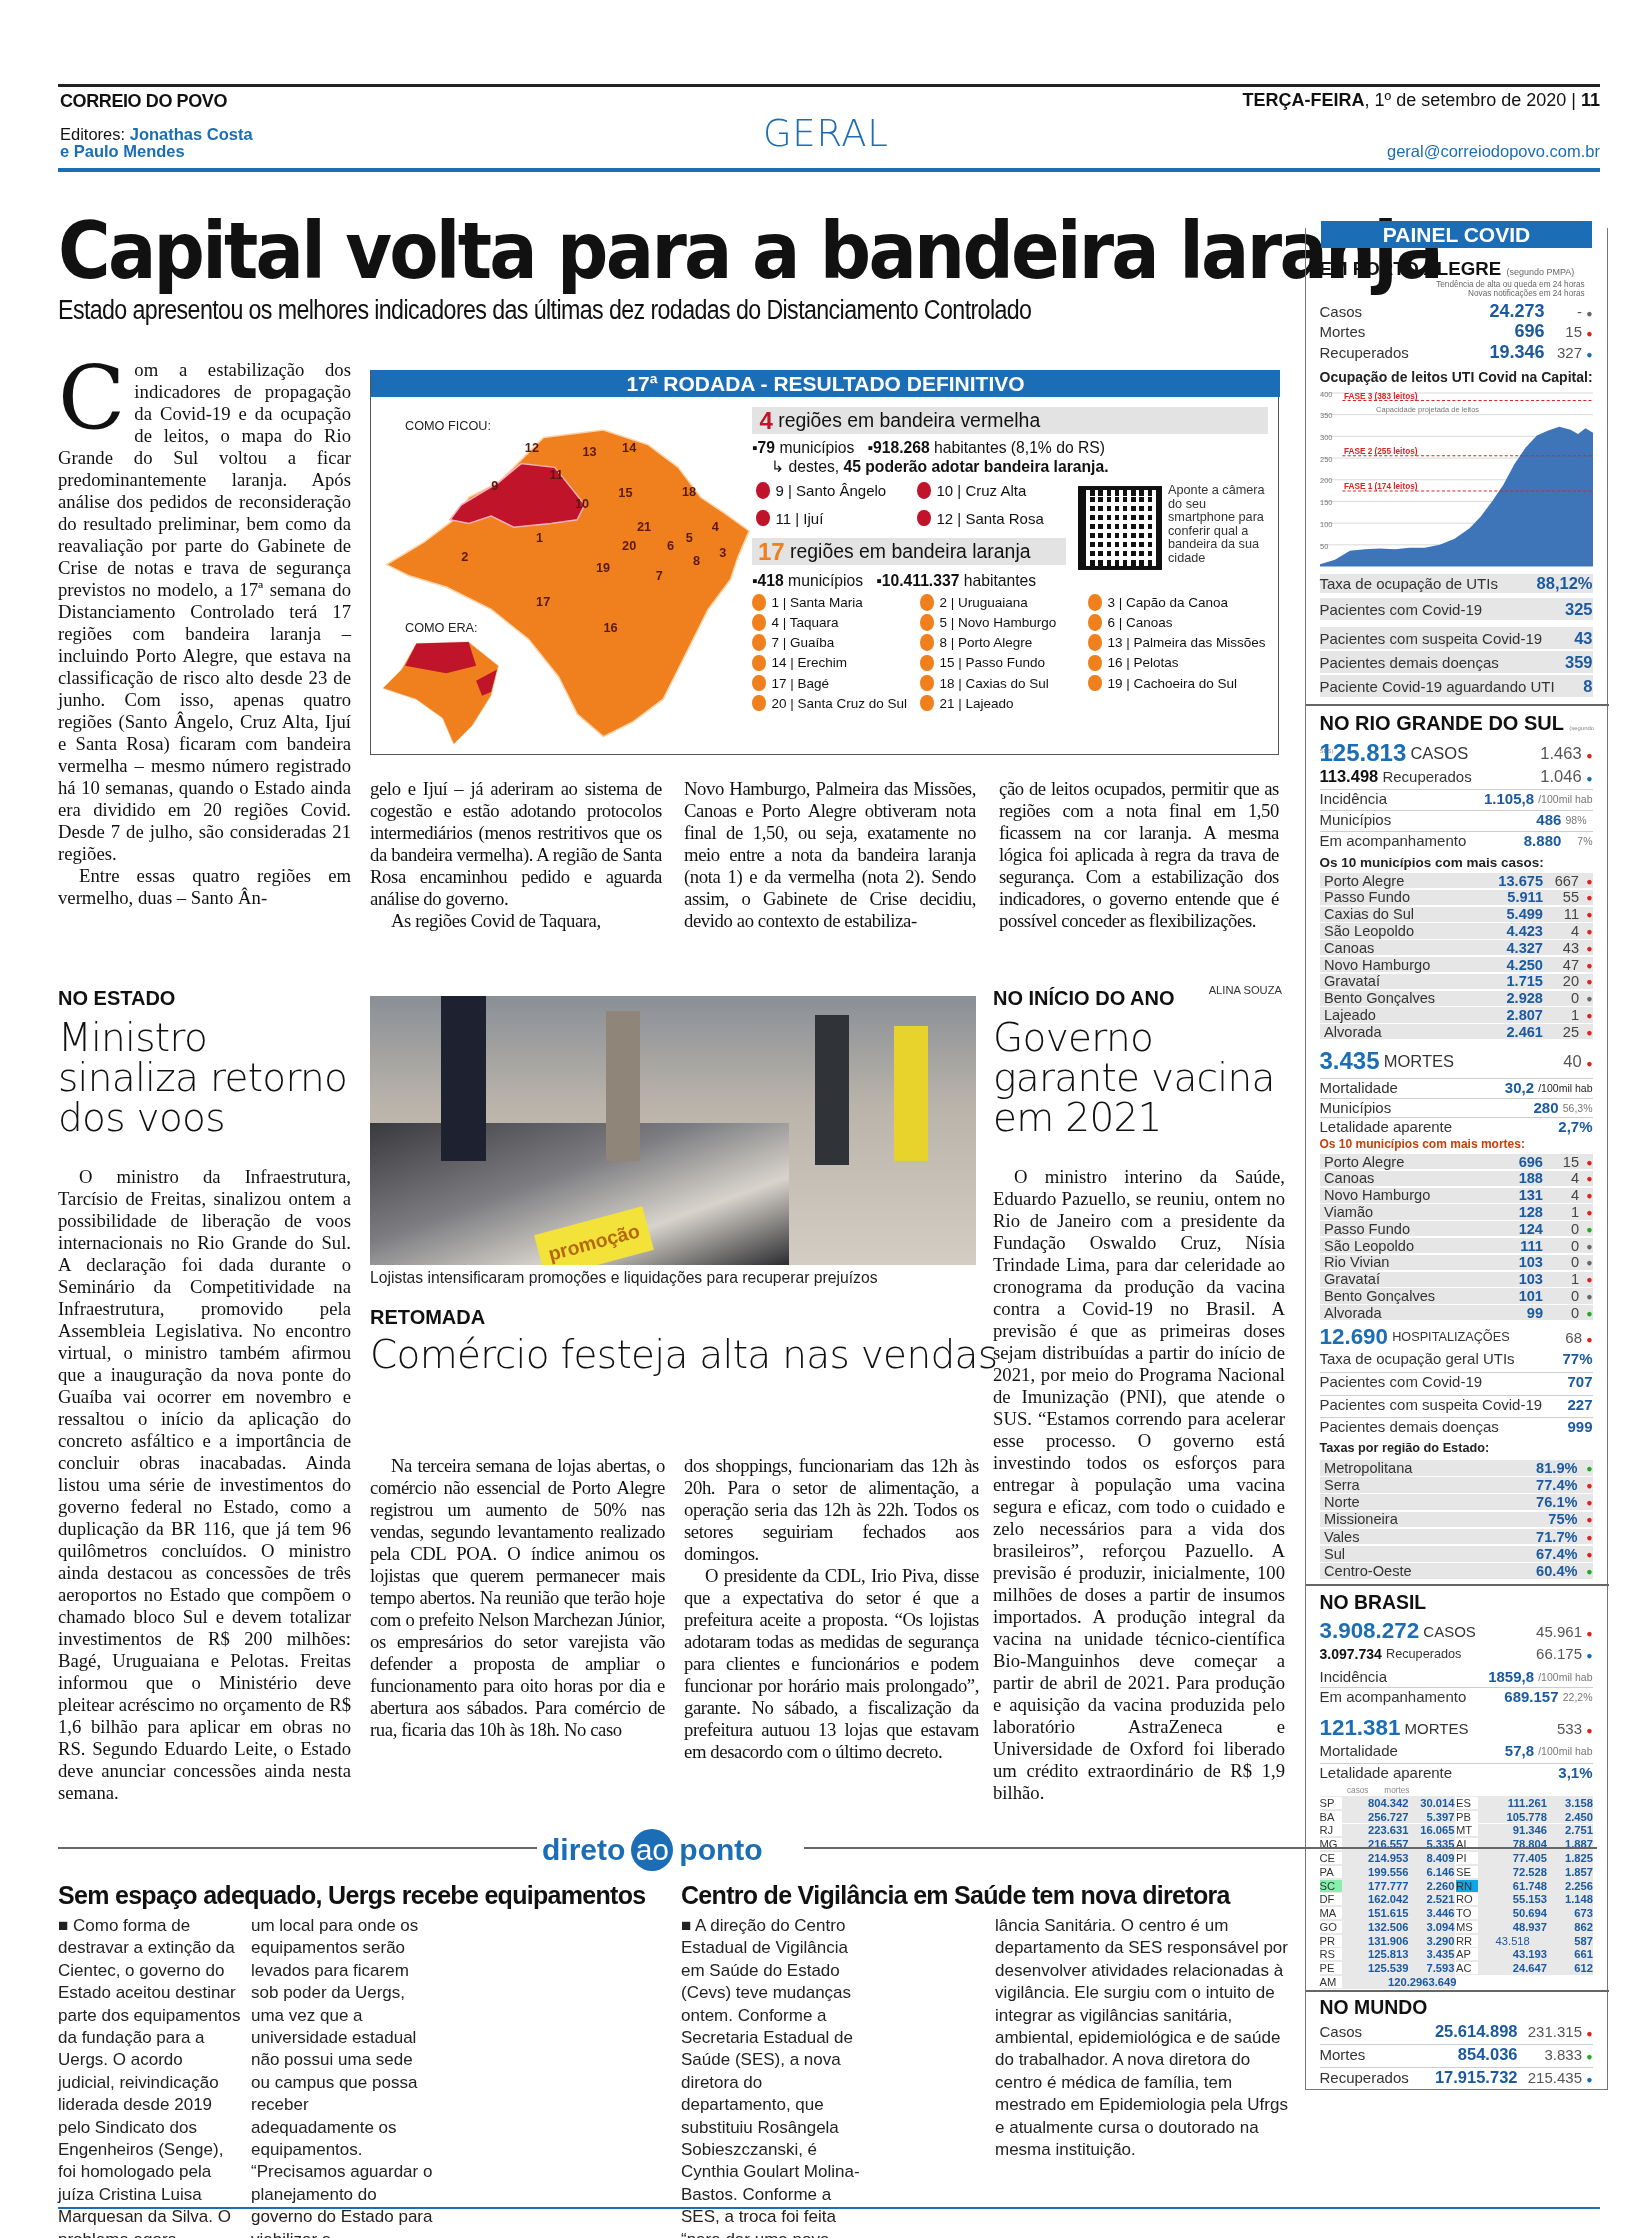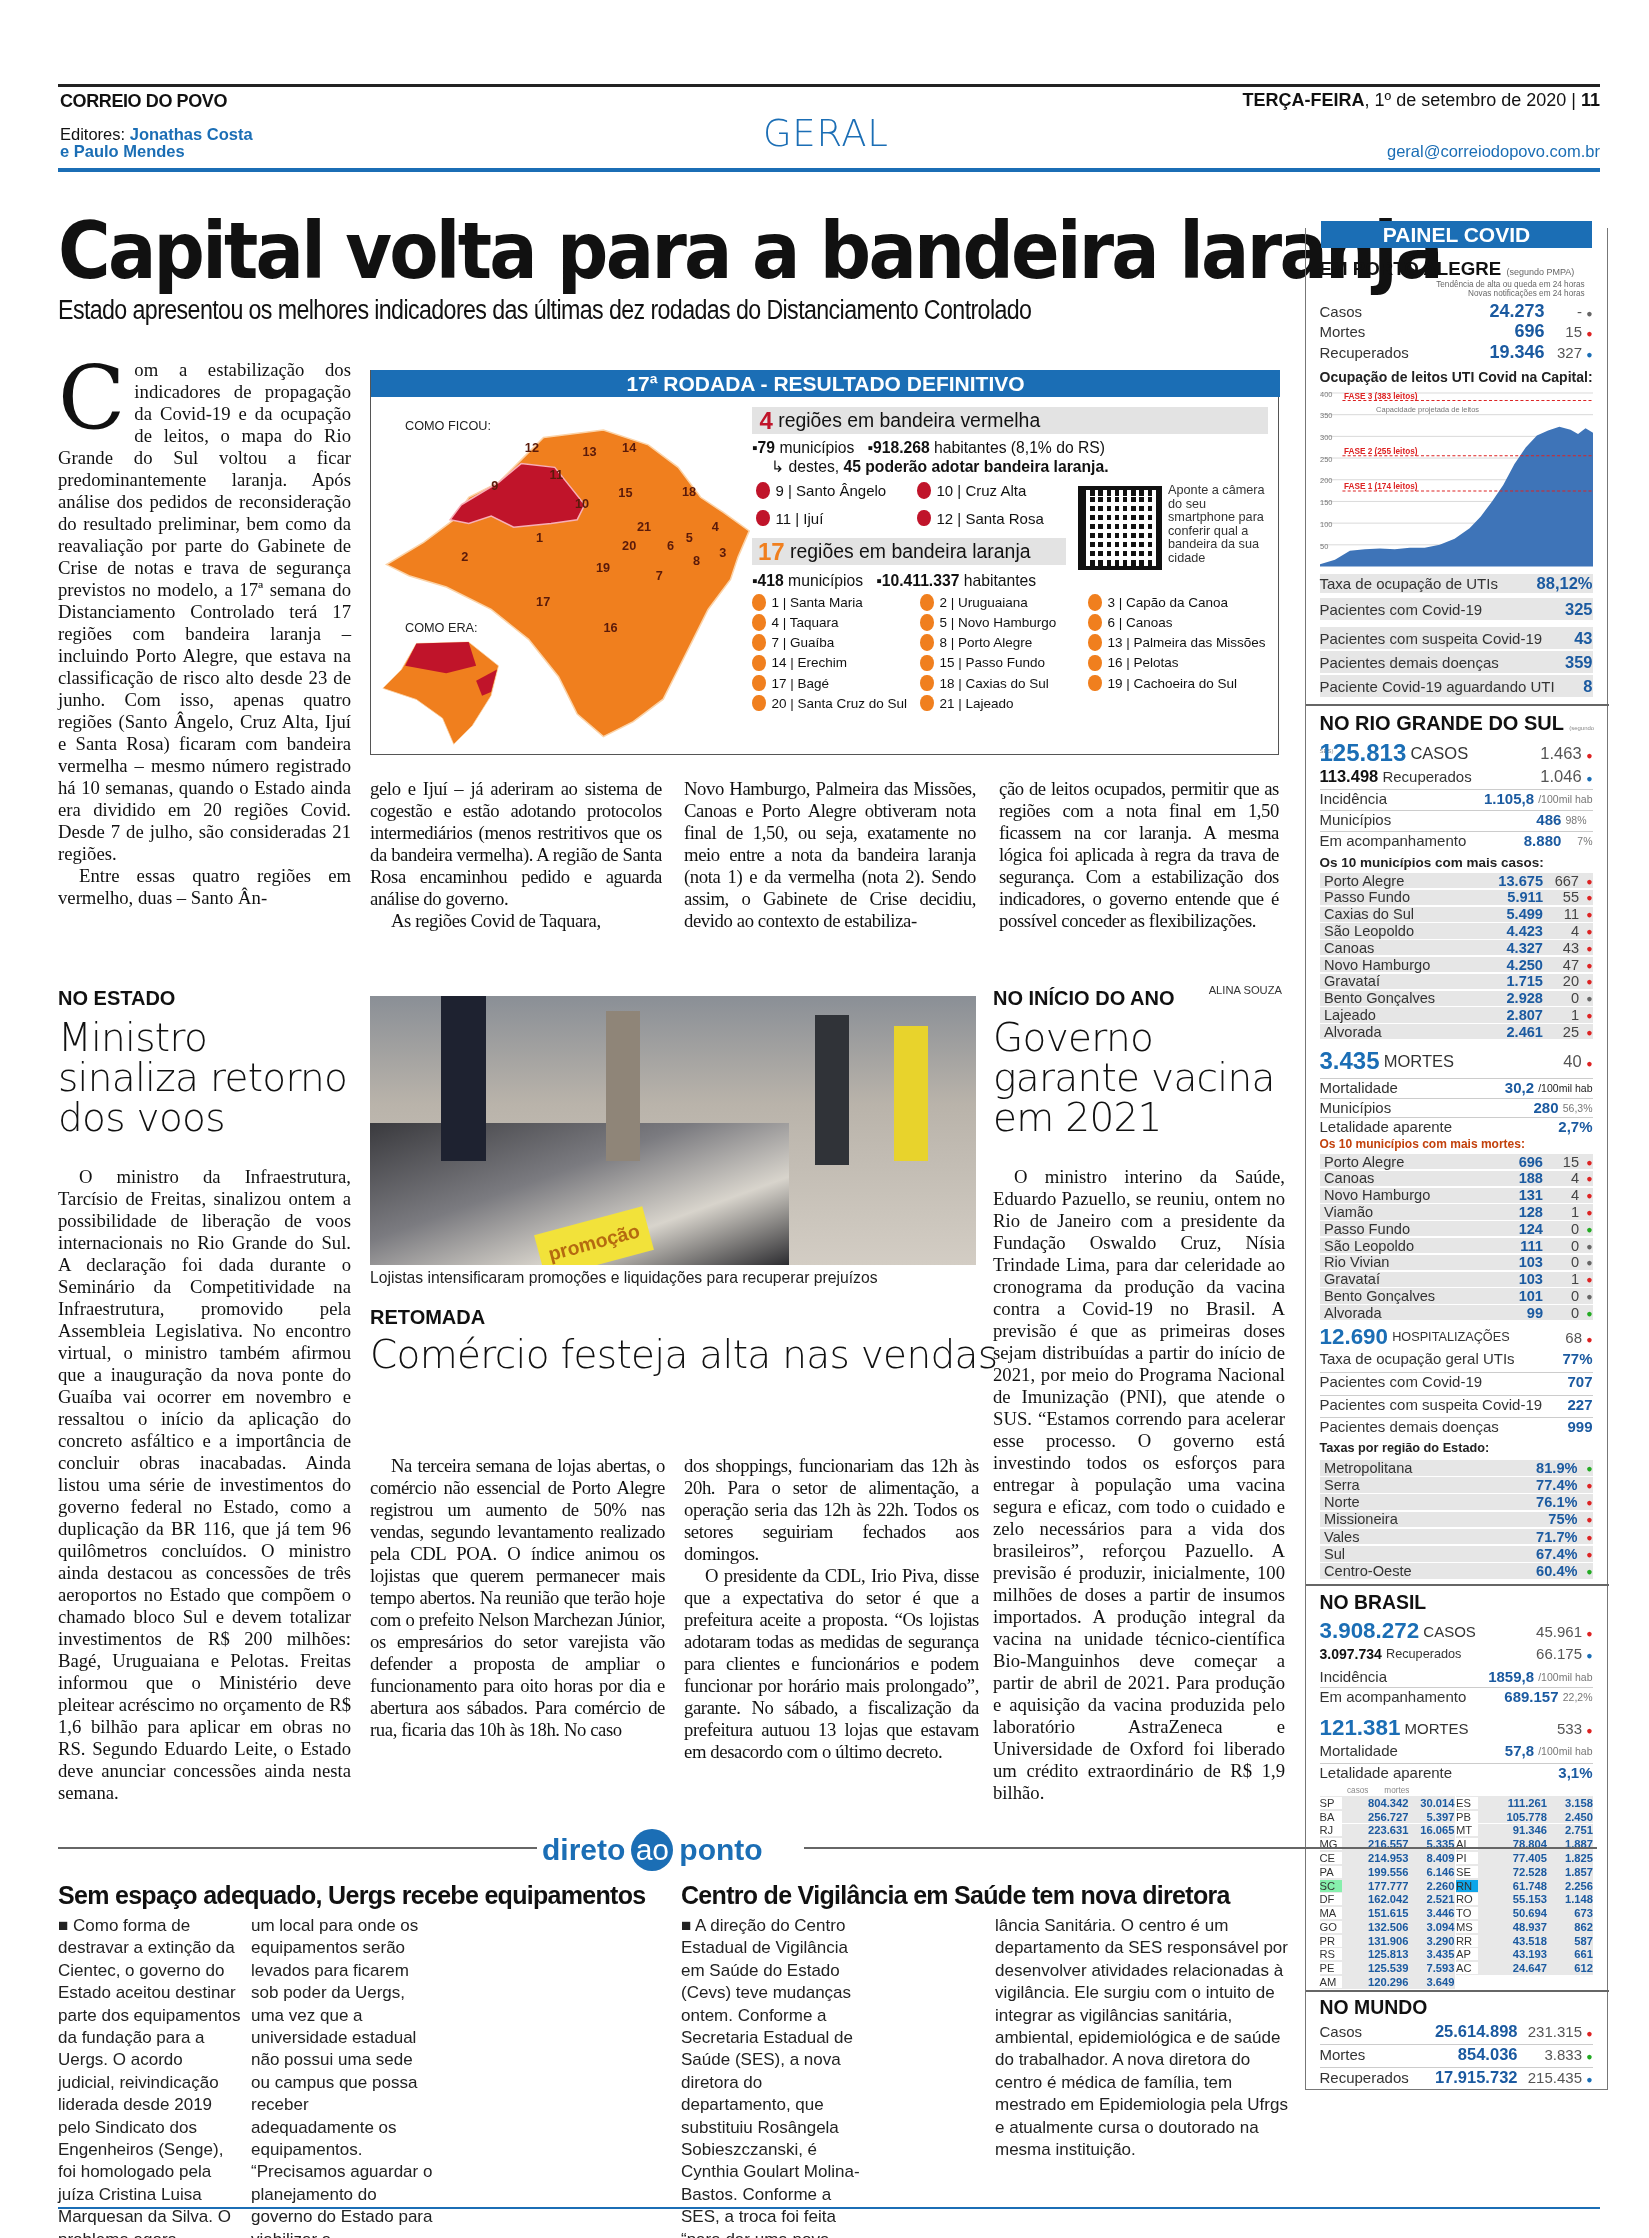--- a/index.html
+++ b/index.html
@@ -606,21 +606,21 @@
         <span style="width:46px;text-align:right;color:#1b5aa0;font-weight:bold">3.435</span>
       </div>
       <div style="display: flex; font-family: &quot;Liberation Sans&quot;, sans-serif; font-size: 11.2px; height: 13.7px; align-items: center; margin-bottom: 0.1px; background: rgb(232, 232, 232);">
         <span style="width:22.4px;color:#333;background:#fff">PE</span>
         <span style="flex:1;text-align:right;color:#1b5aa0;font-weight:bold">125.539</span>
         <span style="width:46px;text-align:right;color:#1b5aa0;font-weight:bold">7.593</span>
       </div>
       <div style="display: flex; font-family: &quot;Liberation Sans&quot;, sans-serif; font-size: 11.2px; height: 13.7px; align-items: center; margin-bottom: 0.1px; background: rgb(232, 232, 232);">
         <span style="width:22.4px;color:#333;background:#fff">AM</span>
         <span style="flex:1;text-align:right;color:#1b5aa0;font-weight:bold">120.296</span>
-        <span style="width:46px;text-align:right;color:#1b5aa0;font-weight:bold">3.649</span>
+        <span style="width:26px;text-align:right;color:#1b5aa0;font-weight:bold">3.649</span>
       </div>
     </div>
   <div class="abs" id="statesR" style="left:150px;top:1568px;width:137px">
       <div style="display: flex; font-family: &quot;Liberation Sans&quot;, sans-serif; font-size: 11.2px; height: 13.7px; align-items: center; margin-bottom: 0.1px; background: rgb(232, 232, 232);">
         <span style="width:22.4px;color:#333;background:#fff">ES</span>
         <span style="flex:1;text-align:right;color:#1b5aa0;font-weight:bold">111.261</span>
         <span style="width:46px;text-align:right;color:#1b5aa0;font-weight:bold">3.158</span>
       </div>
       <div style="display: flex; font-family: &quot;Liberation Sans&quot;, sans-serif; font-size: 11.2px; height: 13.7px; align-items: center; margin-bottom: 0.1px; background: rgb(232, 232, 232);">
         <span style="width:22.4px;color:#333;background:#fff">PB</span>
@@ -662,21 +662,21 @@
         <span style="flex:1;text-align:right;color:#1b5aa0;font-weight:bold">50.694</span>
         <span style="width:46px;text-align:right;color:#1b5aa0;font-weight:bold">673</span>
       </div>
       <div style="display: flex; font-family: &quot;Liberation Sans&quot;, sans-serif; font-size: 11.2px; height: 13.7px; align-items: center; margin-bottom: 0.1px; background: rgb(232, 232, 232);">
         <span style="width:22.4px;color:#333;background:#fff">MS</span>
         <span style="flex:1;text-align:right;color:#1b5aa0;font-weight:bold">48.937</span>
         <span style="width:46px;text-align:right;color:#1b5aa0;font-weight:bold">862</span>
       </div>
       <div style="display: flex; font-family: &quot;Liberation Sans&quot;, sans-serif; font-size: 11.2px; height: 13.7px; align-items: center; margin-bottom: 0.1px; background: rgb(232, 232, 232);">
         <span style="width:22.4px;color:#333;background:#fff">RR</span>
-        <span style="flex:1;text-align:right;color:#1b5aa0;font-weight:bold">43.518</span>
+        <span style="flex:1;text-align:center;color:#1b5aa0;font-weight:normal">43.518</span>
         <span style="width:46px;text-align:right;color:#1b5aa0;font-weight:bold">587</span>
       </div>
       <div style="display: flex; font-family: &quot;Liberation Sans&quot;, sans-serif; font-size: 11.2px; height: 13.7px; align-items: center; margin-bottom: 0.1px; background: rgb(232, 232, 232);">
         <span style="width:22.4px;color:#333;background:#fff">AP</span>
         <span style="flex:1;text-align:right;color:#1b5aa0;font-weight:bold">43.193</span>
         <span style="width:46px;text-align:right;color:#1b5aa0;font-weight:bold">661</span>
       </div>
       <div style="display: flex; font-family: &quot;Liberation Sans&quot;, sans-serif; font-size: 11.2px; height: 13.7px; align-items: center; margin-bottom: 0.1px; background: rgb(232, 232, 232);">
         <span style="width:22.4px;color:#333;background:#fff">AC</span>
         <span style="flex:1;text-align:right;color:#1b5aa0;font-weight:bold">24.647</span>

